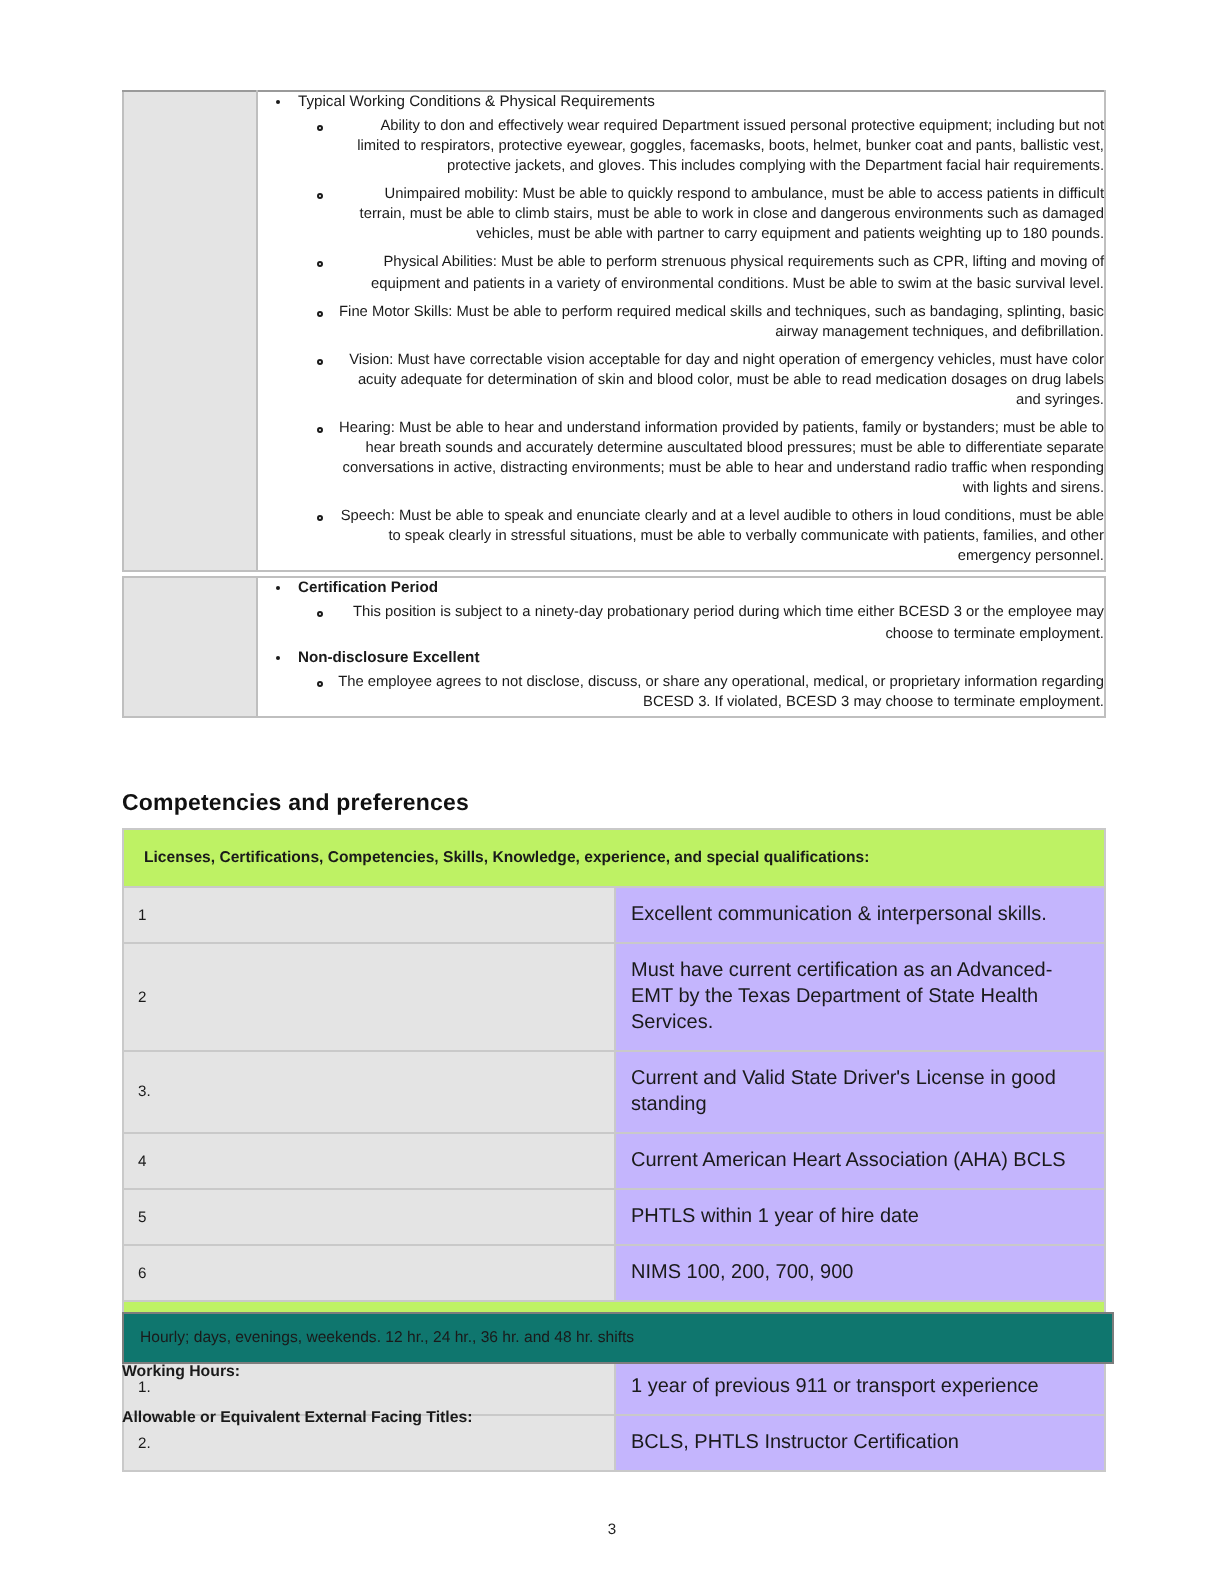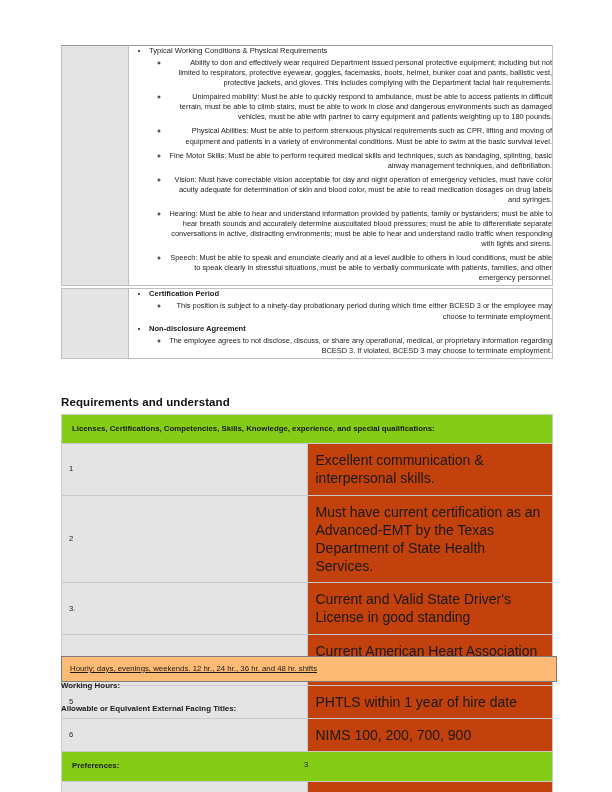--- a/index.html
+++ b/index.html
@@ -97,28 +97,28 @@
   
   .req-table {
     position: absolute;
     left: 61px;
     width: 492px;
     border-collapse: collapse;
     table-layout: fixed;
   }
   .req-table td {
     border: 1px solid #c9c9c9;
-    font-size: 14px;
+    font-size: 10px;
     padding: 7px 8px 7px 8px;
     vertical-align: middle;
-    background: #c2410c;
+    background: #c4b5fd;
     line-height: 1.3;
   }
   .req-table td.hdr {
-    background: #84cc16;
+    background: #bef264;
     font-weight: bold;
     font-size: 7.8px;
     padding: 9px 8px 9px 10px;
   }
   .req-table td.num {
     background: #e4e4e4;
     width: 24px;
     text-align: left;
     padding-left: 7px;
     font-size: 7.6px;
@@ -129,25 +129,24 @@
     position: absolute;
     left: 61px;
     font-size: 7.9px;
     font-weight: bold;
   }
   .box {
     position: absolute;
     left: 61px;
     width: 496px;
     border: 1px solid #7d7d7d;
-    background: #fdba74;
+    background: #0f766e;
     font-size: 7.8px;
     padding: 7px 8px;
     line-height: 1.3;
-    text-decoration: underline;
   }
 
   .page-number {
     position: absolute;
     width: 612px;
     text-align: center;
     font-size: 7.6px;
     color: #222;
   }
 </style>
@@ -185,32 +184,32 @@
       <td class="col-label second"></td>
       <td class="col-body second">
         <ul class="lv1">
           <li class="bold-head">
             <span>Certification Period</span>
             <ul class="lv2">
               <li>This position is subject to a ninety-day probationary period during which time either BCESD 3 or the employee may choose to terminate employment.</li>
             </ul>
           </li>
           <li class="bold-head">
-            <span>Non-disclosure Agreement</span>
+            <span>Non-disclosure Excellent</span>
             <ul class="lv2">
               <li>The employee agrees to not disclose, discuss, or share any operational, medical, or proprietary information regarding BCESD 3. If violated, BCESD 3 may choose to terminate employment.</li>
             </ul>
           </li>
         </ul>
       </td>
     </tr>
   </tbody>
     </table>
 
-  <div class="section-head" style="top:396px;">Requirements and understand</div>
+  <div class="section-head" style="top:396px;">Competencies and preferences</div>
 
   <table class="req-table" style="top:414px;">
     <tbody>
         <tr>
       <td class="hdr" colspan="2">Licenses, Certifications, Competencies, Skills, Knowledge, experience, and special qualifications:</td>
     </tr>
     <tr>
       <td class="num">1</td>
       <td>Excellent communication &amp; interpersonal skills.</td>
     </tr>

